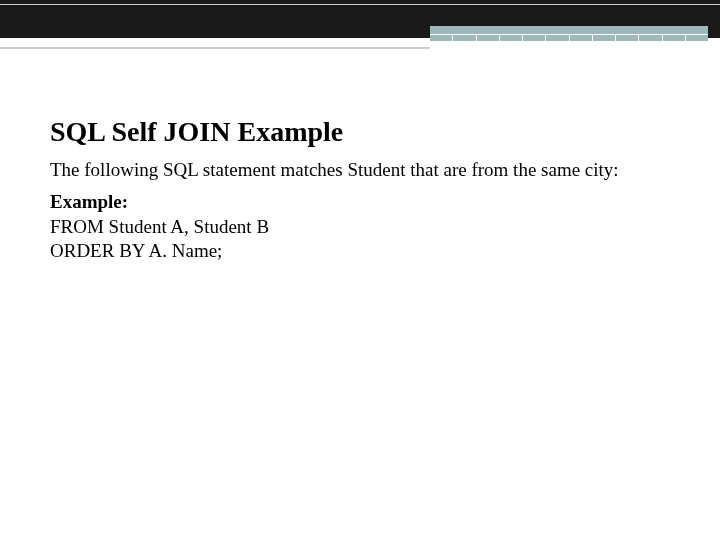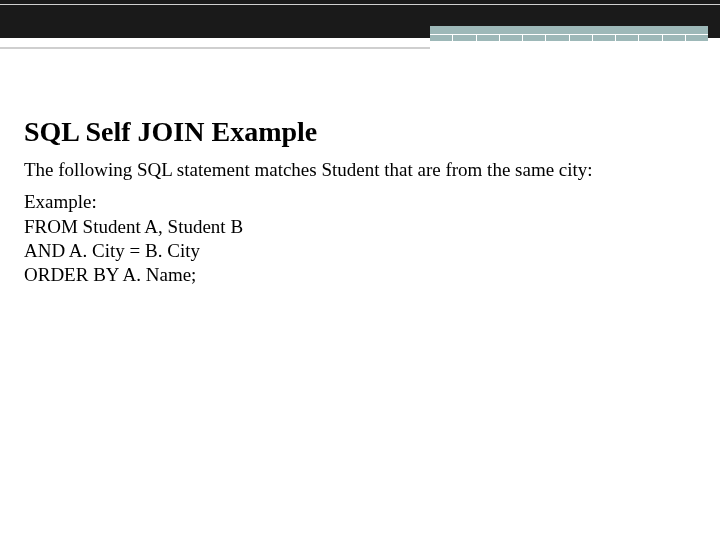--- a/index.html
+++ b/index.html
@@ -55,38 +55,38 @@
   }
   .underline {
     position: absolute;
     left: 0;
     top: 47px;
     width: 430px;
     height: 2px;
     background: #cfcfcf;
   }
   .content {
-    padding: 78px 50px 0 24px;
+    padding: 78px 50px 0 50px;
   }
   .title {
     font-size: 28px;
     font-weight: bold;
     color: #000;
     margin-bottom: 10px;
     font-family: Georgia, 'Times New Roman', serif;
   }
   .intro {
     font-size: 19px;
     color: #000;
     line-height: 1.25;
     margin-bottom: 8px;
   }
   .label {
     font-size: 19px;
-    font-weight: normal;
+    font-weight: bold;
     color: #000;
     line-height: 1.25;
     margin-bottom: 1px;
   }
   .code-line {
     font-size: 19px;
     color: #000;
     line-height: 1.28;
     font-family: Georgia, 'Times New Roman', serif;
     white-space: pre-wrap;
@@ -116,15 +116,14 @@
   </div>
   <div class="row3"></div>
 </div>
 <div class="underline"></div>
 
 <div class="content">
   <h1 class="title">SQL Self JOIN Example</h1>
   <p class="intro">The following SQL statement matches Student that are from the same city:</p>
   <p class="label">Example:</p>
   <p class="code-line">FROM Student A, Student B</p>
-  <p class="code-line">AND A. City = B. City</p>
   <p class="code-line">ORDER BY A. Name;</p>
 </div>
 
 </body></html>

